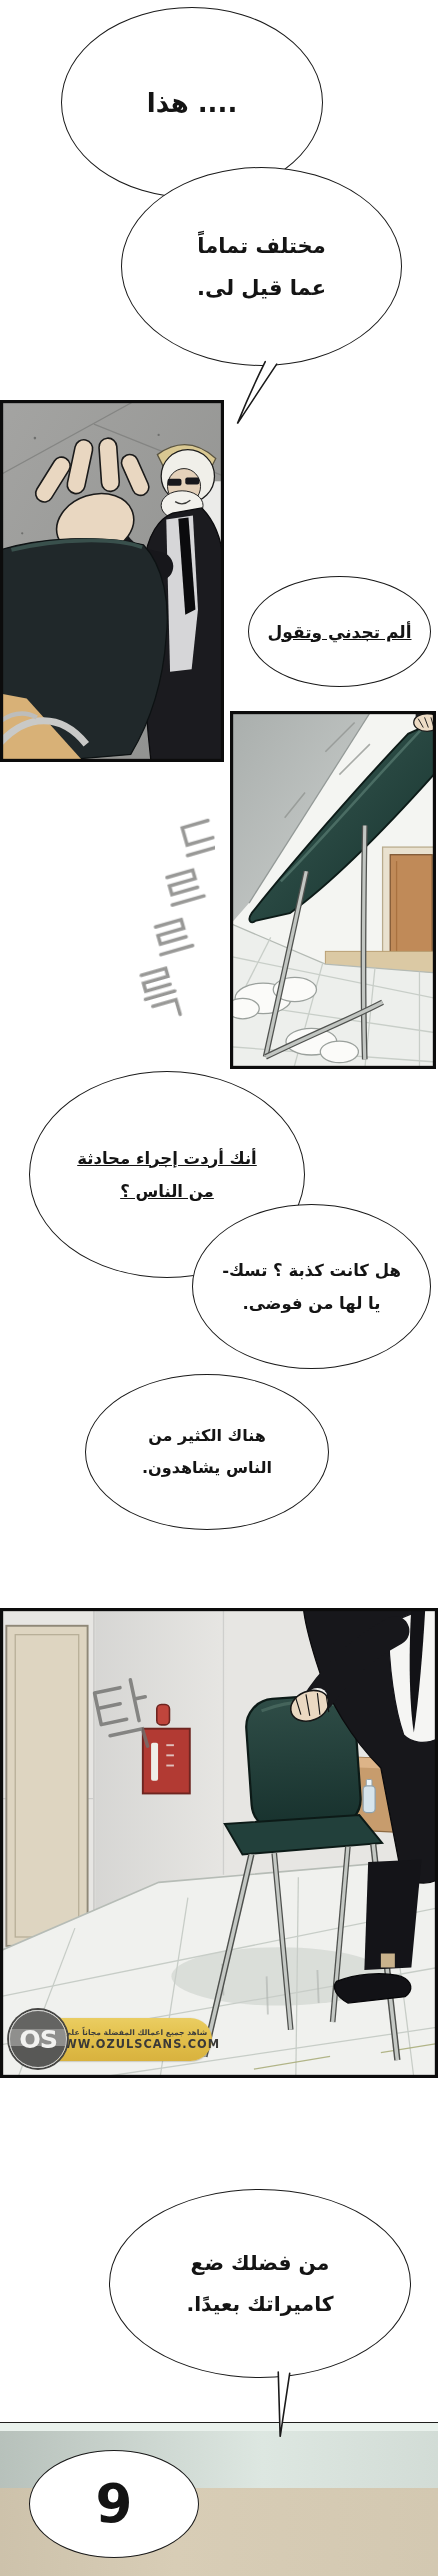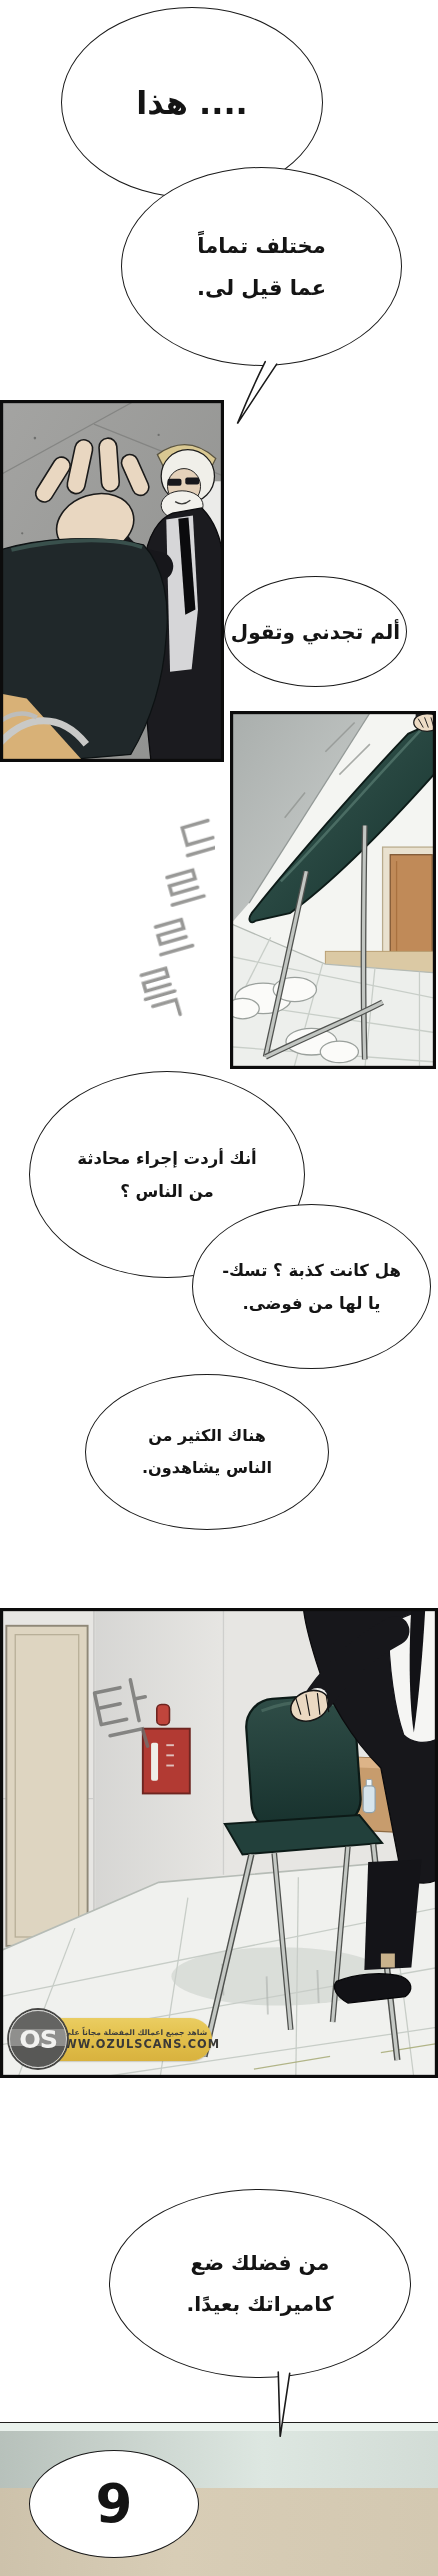--- a/index.html
+++ b/index.html
@@ -8,24 +8,24 @@
     font-family:"DejaVu Sans",sans-serif;overflow:hidden;
   }
   .panel{position:absolute;z-index:1;line-height:0;}
   .panel svg{display:block;}
   .bubble{
     position:absolute;z-index:5;background:#ffffff;border:1.9px solid #1a1a1a;border-radius:50%;
     display:flex;flex-direction:column;justify-content:center;align-items:center;
     text-align:center;font-weight:bold;color:#141414;box-sizing:border-box;
   }
   .bubble .ln{display:block;line-height:2.0;white-space:nowrap;}
-  .b1{left:61px;top:7px;width:262px;height:191px;font-size:32px;}
+  .b1{left:61px;top:7px;width:262px;height:191px;font-size:26px;}
   .b2{left:121px;top:167px;width:281px;height:199px;font-size:21px;}
-  .b3{left:224px;top:576px;width:183px;height:111px;font-size:20px;}
-  .b4{left:29px;top:1071px;width:276px;height:207px;font-size:16.5px;}
+  .b3{left:248px;top:576px;width:183px;height:111px;font-size:17px;text-decoration:underline;}
+  .b4{left:29px;top:1071px;width:276px;height:207px;font-size:16.5px;text-decoration:underline;}
   .b5{left:192px;top:1204px;width:239px;height:165px;font-size:16.5px;}
   .b6{left:85px;top:1374px;width:244px;height:156px;font-size:16px;}
   .b7{left:109px;top:2189px;width:302px;height:189px;font-size:20.3px;}
   .b9{left:29px;top:2450px;width:170px;height:108px;font-size:53px;z-index:6;}
   .tail{position:absolute;z-index:6;}
   .sfx{position:absolute;z-index:2;line-height:0;}
   
   #panel4{left:0;top:2422px;width:438px;height:154px;}
   .p4-wall{height:66px;border-top:1.9px solid #1f1f1d;box-sizing:border-box;
     background:linear-gradient(180deg,#e9f1ec 0 12%,transparent 12%),

